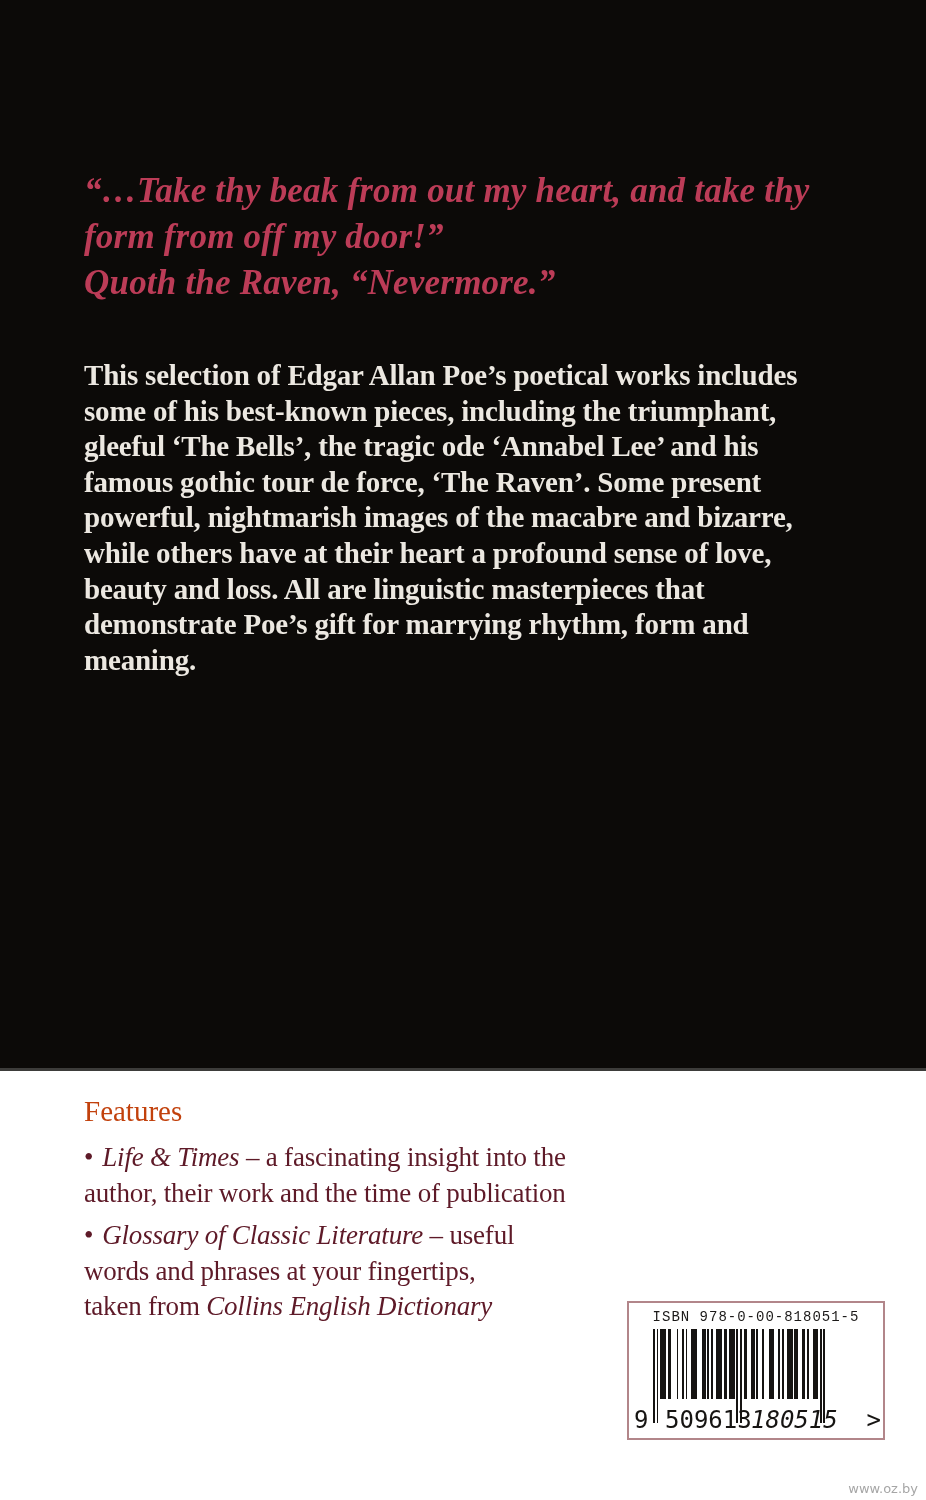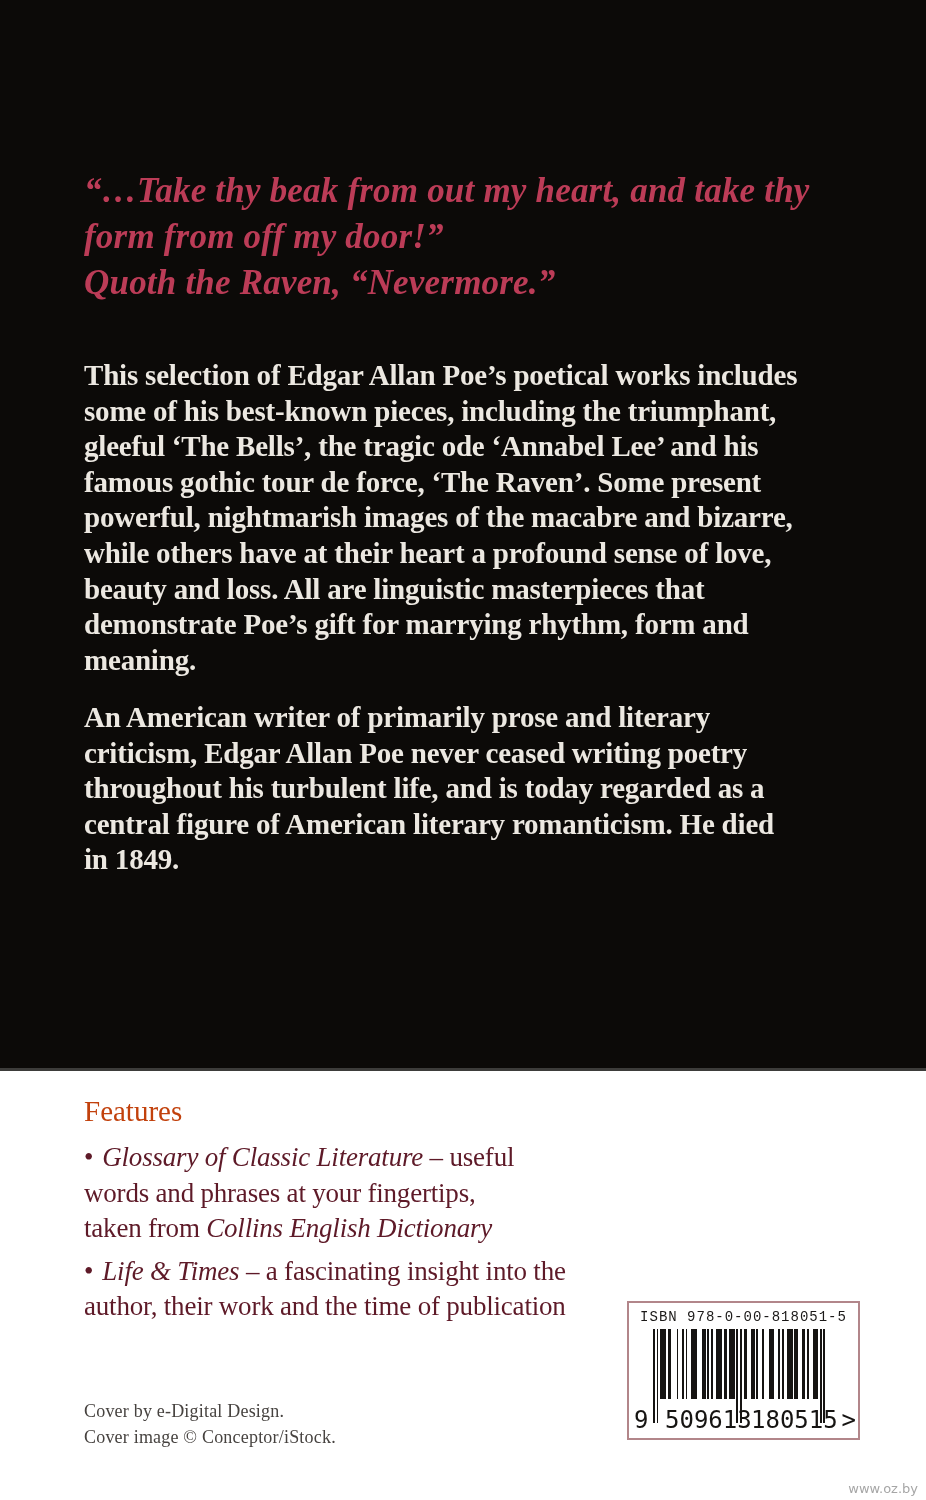--- a/index.html
+++ b/index.html
@@ -60,21 +60,21 @@
   .credits {
     position: absolute; left: 84px; top: 1398px;
     color: #474340;
     font-size: 18px; line-height: 26px;
     letter-spacing: 0.2px;
   }
 
   
   .barcode-box {
     position: absolute; left: 627px; top: 1301px;
-    width: 233px; height: 139px;
+    width: 258px; height: 139px;
     background: #ffffff;
     border: 2px solid #b2868a;
     box-sizing: border-box;
   }
   .bc-inner { position: relative; width: 100%; height: 100%; }
   .bc-isbn {
     position: absolute; top: 6px; left: 0; right: 0;
     text-align: center;
     font-family: "Liberation Mono", "DejaVu Sans Mono", monospace;
     font-size: 14px; letter-spacing: 1px;
@@ -90,21 +90,21 @@
   .bc-mod.on { background: #161412; }
   .bc-mod.guard { height: 94px; }
   .bc-digits {
     position: absolute; bottom: 5px; left: 0; right: 0; height: 26px;
     font-family: "DejaVu Sans Mono", "Liberation Mono", monospace;
     font-size: 24px; line-height: 26px;
     color: #161412;
   }
   .bc-d9     { position: absolute; left: 5px;  bottom: 0; }
   .bc-dleft  { position: absolute; left: 36px;  bottom: 0; width: 86px;  text-align: center; }
-  .bc-dright { position: absolute; left: 122px; bottom: 0; width: 76px;  text-align: center; }
+  .bc-dright { position: absolute; left: 122px; bottom: 0; width: 76px;  text-align: center; font-style: italic; }
   .bc-arrow  { position: absolute; right: 2px; bottom: 0; }
 
   
   .watermark {
     position: absolute; right: 8px; bottom: 4px;
     font-family: "DejaVu Sans", "Liberation Sans", sans-serif;
     font-size: 13px;
     color: #a6a6a6;
   }
 </style>
@@ -121,43 +121,36 @@
     <div class="synopsis p1 prewrap">This selection of Edgar Allan Poe’s poetical works includes
 some of his best-known pieces, including the triumphant,
 gleeful ‘The Bells’, the tragic ode ‘Annabel Lee’ and his
 famous gothic tour de force, ‘The Raven’. Some present
 powerful, nightmarish images of the macabre and bizarre,
 while others have at their heart a profound sense of love,
 beauty and loss. All are linguistic masterpieces that
 demonstrate Poe’s gift for marrying rhythm, form and
 meaning.</div>
 
-    <div class="synopsis p2 prewrap">An American writer of primarily prose and literary
-criticism, Edgar Allan Poe never ceased writing poetry
-throughout his turbulent life, and is today regarded as a
-central figure of American literary romanticism. He died
-in 1849.</div>
   </div>
 
   <div class="features-heading">Features</div>
 
   <div class="features-list">
+    <div class="bullet">
+      <div><span class="marker">•</span><i>Life &amp; Times</i><span> – a fascinating insight into the</span></div>
+      <div>author, their work and the time of publication</div>
+    </div>
     <div class="bullet">
       <div><span class="marker">•</span><i>Glossary of Classic Literature</i><span> – useful</span></div>
       <div>words and phrases at your fingertips,</div>
       <div><span>taken from </span><i>Collins English Dictionary</i></div>
     </div>
-    <div class="bullet">
-      <div><span class="marker">•</span><i>Life &amp; Times</i><span> – a fascinating insight into the</span></div>
-      <div>author, their work and the time of publication</div>
-    </div>
   </div>
 
-  <div class="credits prewrap">Cover by e-Digital Design.
-Cover image © Conceptor/iStock.</div>
 
   <div class="barcode-box">
     <div class="bc-inner">
       <div class="bc-isbn">ISBN 978-0-00-818051-5</div>
       <div class="bc-bars">
           <div class="bc-mod on guard"></div>
           <div class="bc-mod"></div>
           <div class="bc-mod on guard"></div>
           <div class="bc-mod"></div>
           <div class="bc-mod on"></div>

